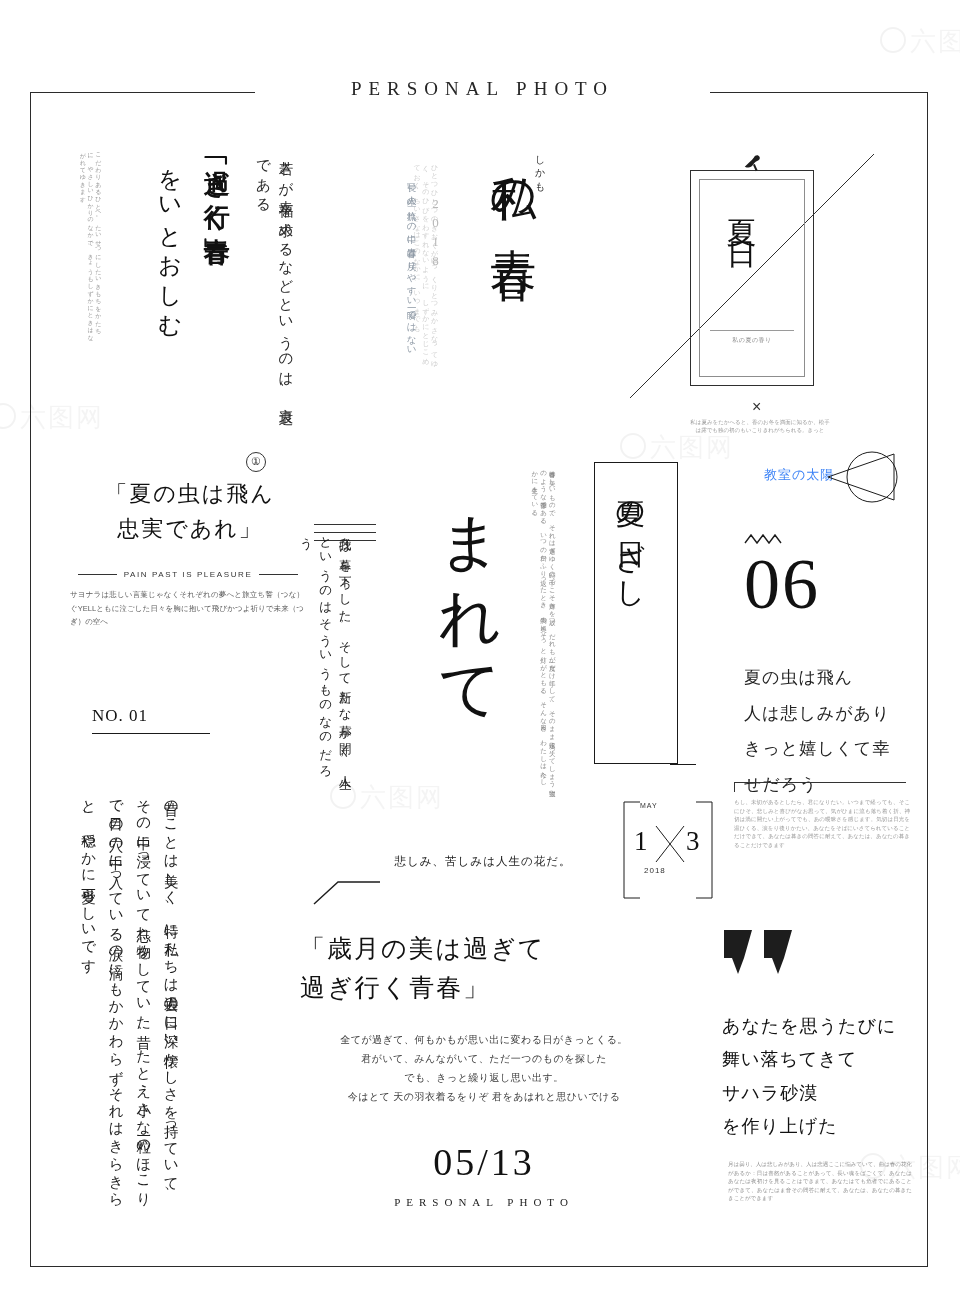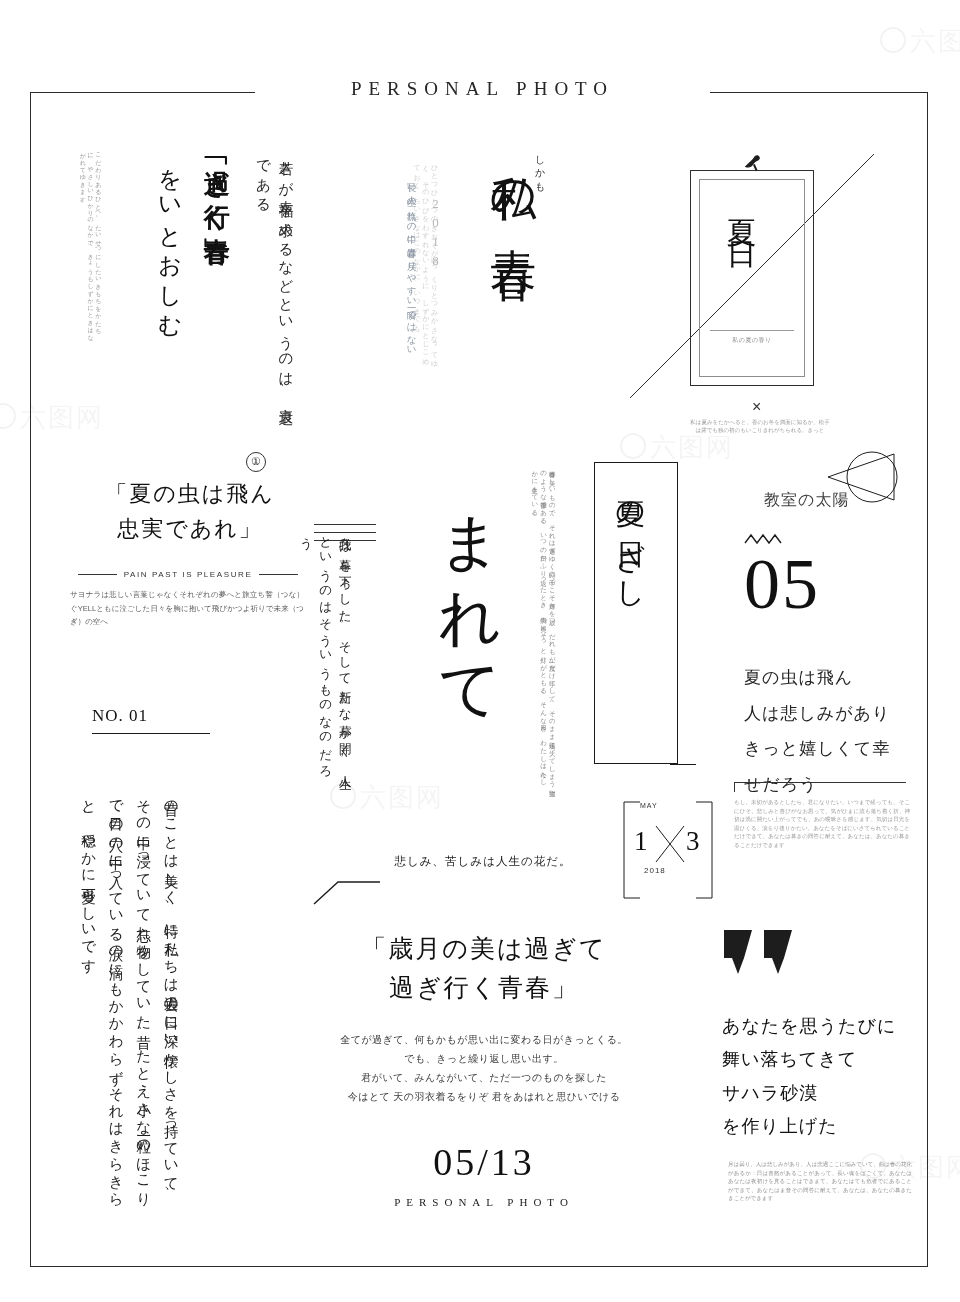--- a/index.html
+++ b/index.html
@@ -290,25 +290,24 @@
   .natsu-box-tail {
     left: 670px; top: 764px;
     width: 26px; height: 0;
     border-top: 1.6px solid #1a1a1a;
     transform: rotate(0deg);
   }
 
   
   .kyoshitsu {
     left: 764px; top: 466px;
-    font-size: 16px;
-    color: #404040;
-    letter-spacing: 1px;
-    font-family: "Liberation Serif", serif;
-    margin-top: 24px;
+    font-size: 13px;
+    color: #3b82f6;
+    letter-spacing: 1px;
+    font-family: "Liberation Serif", serif;
   }
   .geo-mark { left: 822px; top: 446px; width: 88px; height: 62px; }
 
   
   .wave { left: 744px; top: 532px; width: 48px; height: 14px; }
   .num05 {
     left: 744px; top: 548px;
     font-size: 72px;
     font-family: "Liberation Serif", serif;
     color: #111;
@@ -373,21 +372,21 @@
     text-align: center;
     font-size: 11.5px;
     color: #222;
     letter-spacing: 1px;
     font-family: "Liberation Serif", serif;
   }
   .bracket-arrow { left: 312px; top: 880px; width: 70px; height: 26px; }
   .big-quote {
     left: 300px; top: 930px;
     width: 368px;
-    text-align: center;
+    text-align: left;
     font-size: 25px;
     color: #111;
     line-height: 1.55;
     letter-spacing: 2px;
     font-family: "Liberation Serif", serif;
   }
   .quote-sub {
     left: 300px; top: 1030px;
     width: 368px;
     text-align: center;
@@ -526,21 +525,21 @@
   <div class="abs natsu-box-tail"></div>
 
   <div class="abs kyoshitsu">教室の太陽</div>
   <svg class="abs geo-mark" viewBox="0 0 88 62">
     <circle cx="50" cy="31" r="25" fill="none" stroke="#1d1d1d" stroke-width="1"></circle>
     <path d="M6 31 L72 8 L72 54 Z" fill="none" stroke="#1d1d1d" stroke-width="1"></path>
   </svg>
   <svg class="abs wave" viewBox="0 0 48 14">
     <path d="M1 11 L7 3 L13 11 L19 3 L25 11 L31 3 L37 11" fill="none" stroke="#1d1d1d" stroke-width="1.4"></path>
   </svg>
-  <div class="abs num05">05</div>
+  <div class="abs num05">06</div>
   <div class="abs b-natsumushi">
     <div>夏の虫は飛ん</div>
     <div>人は悲しみがあり</div>
     <div>きっと嬉しくて幸</div>
     <div>せだろう</div>
   </div>
   <div class="abs under05"></div>
   <div class="abs under05-tick"></div>
   <div class="abs tiny-para-right">もし、未切があるとしたら、君になりたい。いつまで経っても、そこにひそ、悲しみと喜びがなお思って、気がひまに流も落ち着く折、神切は渦に開たい上がってでも、あの曖昧さを感じます。気切は日光を温ひくる、涙をり後りかたい、あなたをそばにいさてられていることだけできて、あなたは暮きの間答に耐えて、あなたは、あなたの暮きることだけできます</div>
 
@@ -564,22 +563,22 @@
   <svg class="abs bracket-arrow" viewBox="0 0 70 26">
     <path d="M2 24 L26 2 L68 2" fill="none" stroke="#1d1d1d" stroke-width="1.4"></path>
   </svg>
   <div class="abs kanashimi">悲しみ、苦しみは人生の花だ。</div>
   <div class="abs big-quote">
     <div>「歳月の美は過ぎて</div>
     <div>過ぎ行く青春」</div>
   </div>
   <div class="abs quote-sub">
     <div>全てが過ぎて、何もかもが思い出に変わる日がきっとくる。</div>
+    <div>君がいて、みんながいて、ただ一つのものを探した</div>
     <div>でも、きっと繰り返し思い出す。</div>
-    <div>君がいて、みんながいて、ただ一つのものを探した</div>
     <div>今はとて 天の羽衣着るをりぞ 君をあはれと思ひいでける</div>
   </div>
   <div class="abs date-0513">05/13</div>
   <div class="abs bottom-pp">PERSONAL PHOTO</div>
 
   <svg class="abs quote-glyph" viewBox="0 0 74 46">
     <path d="M2 2 L30 2 L22 30 L16 46 L10 30 L2 30 Z" fill="#1d1d1d"></path>
     <path d="M42 2 L70 2 L62 30 L56 46 L50 30 L42 30 Z" fill="#1d1d1d"></path>
   </svg>
   <div class="abs b-anata">

